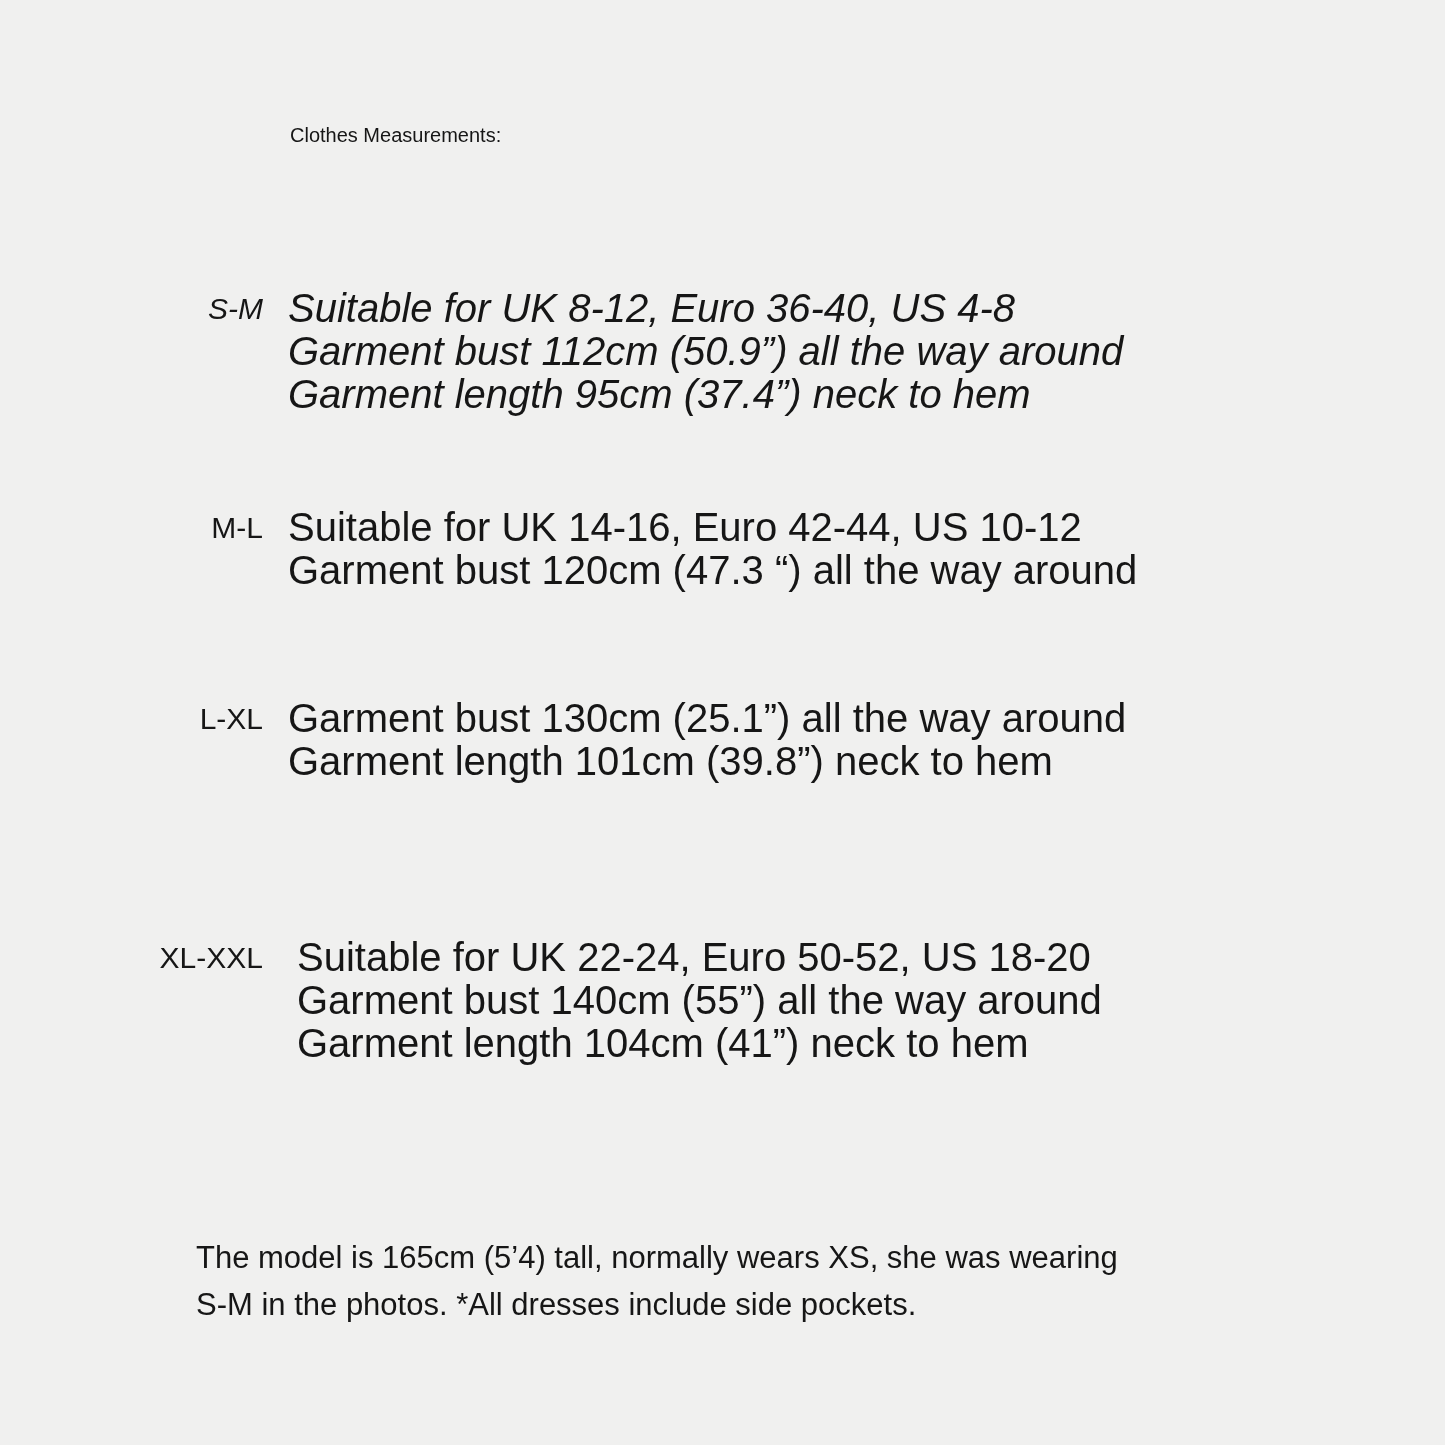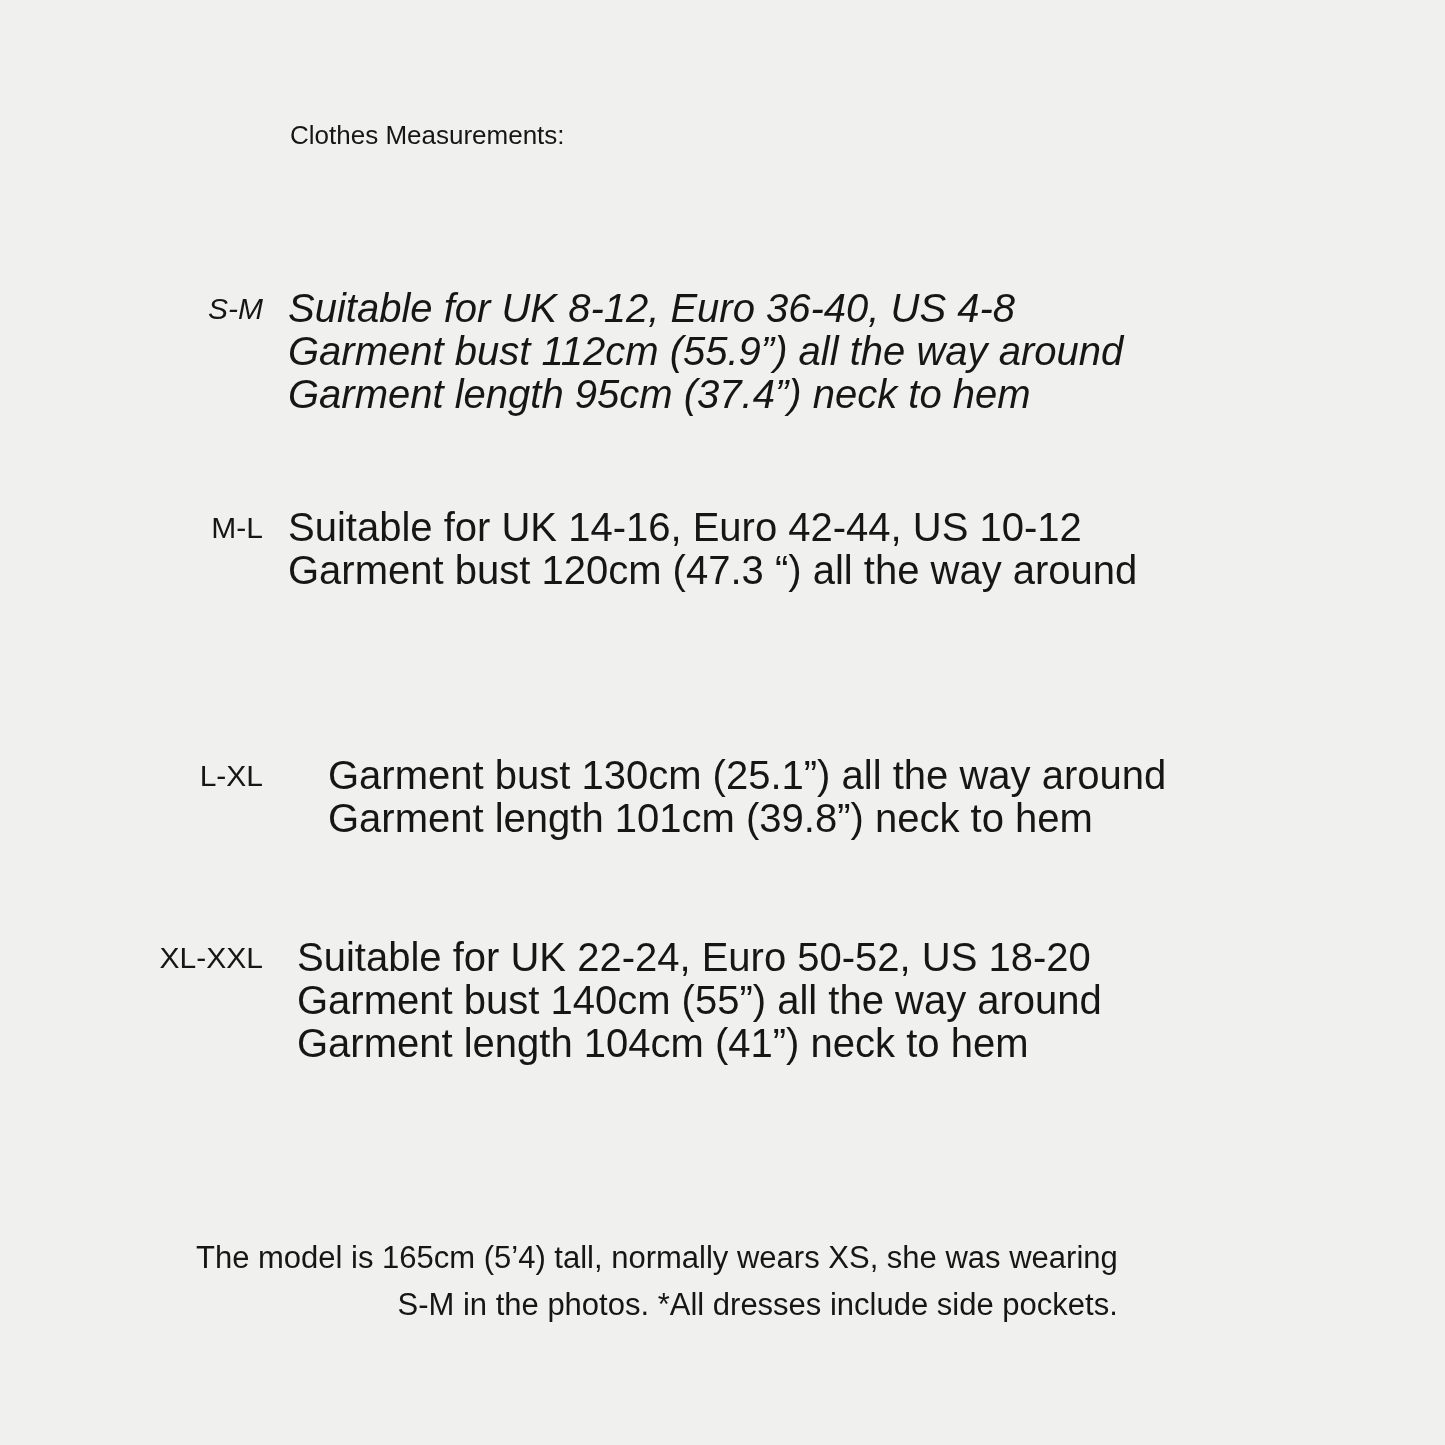--- a/index.html
+++ b/index.html
@@ -12,32 +12,32 @@
     height: 1445px;
     background: #f0f0ef;
     color: #161616;
     font-family: "Liberation Sans", "DejaVu Sans", sans-serif;
     overflow: hidden;
   }
   .title {
     position: absolute;
     left: 290px;
     top: 114px;
-    font-size: 26px;
+    font-size: 20px;
     line-height: 43px;
     white-space: nowrap;
   }
   .size-row {
     position: absolute;
     left: 0;
     right: 0;
   }
   .size-row.row-0 { top: 287px; font-style: italic; }
   .size-row.row-1 { top: 506px; }
-  .size-row.row-2 { top: 754px; padding-left: 40px; }
+  .size-row.row-2 { top: 697px; }
   .size-row.row-3 { top: 936px; padding-left: 9px; }
   .size-label {
     position: absolute;
     left: 0;
     top: 0;
     width: 263px;
     text-align: right;
     font-size: 30px;
     line-height: 43px;
     white-space: nowrap;
@@ -49,38 +49,37 @@
   }
   .size-line {
     white-space: nowrap;
   }
   .footer {
     position: absolute;
     left: 196px;
     top: 1234px;
     font-size: 31px;
     line-height: 47px;
-    text-align: right;
   }
   .footer-line {
     white-space: nowrap;
   }
 </style>
 </head>
 <body>
 
 <div class="canvas" style="background: rgb(240, 240, 239); color: rgb(22, 22, 22);">
 
   <div class="title">Clothes Measurements:</div>
 
   <div class="size-row row-0">
     <div class="size-label">S-M</div>
     <div class="size-desc">
       <div class="size-line">Suitable for UK 8-12, Euro 36-40, US 4-8</div>
-      <div class="size-line">Garment bust 112cm (55.9”) all the way around</div>
+      <div class="size-line">Garment bust 112cm (50.9”) all the way around</div>
       <div class="size-line">Garment length 95cm (37.4”) neck to hem</div>
     </div>
   </div>
 
   <div class="size-row row-1">
     <div class="size-label">M-L</div>
     <div class="size-desc">
       <div class="size-line">Suitable for UK 14-16, Euro 42-44, US 10-12</div>
       <div class="size-line">Garment bust 120cm (47.3 “) all the way around</div>
     </div>

